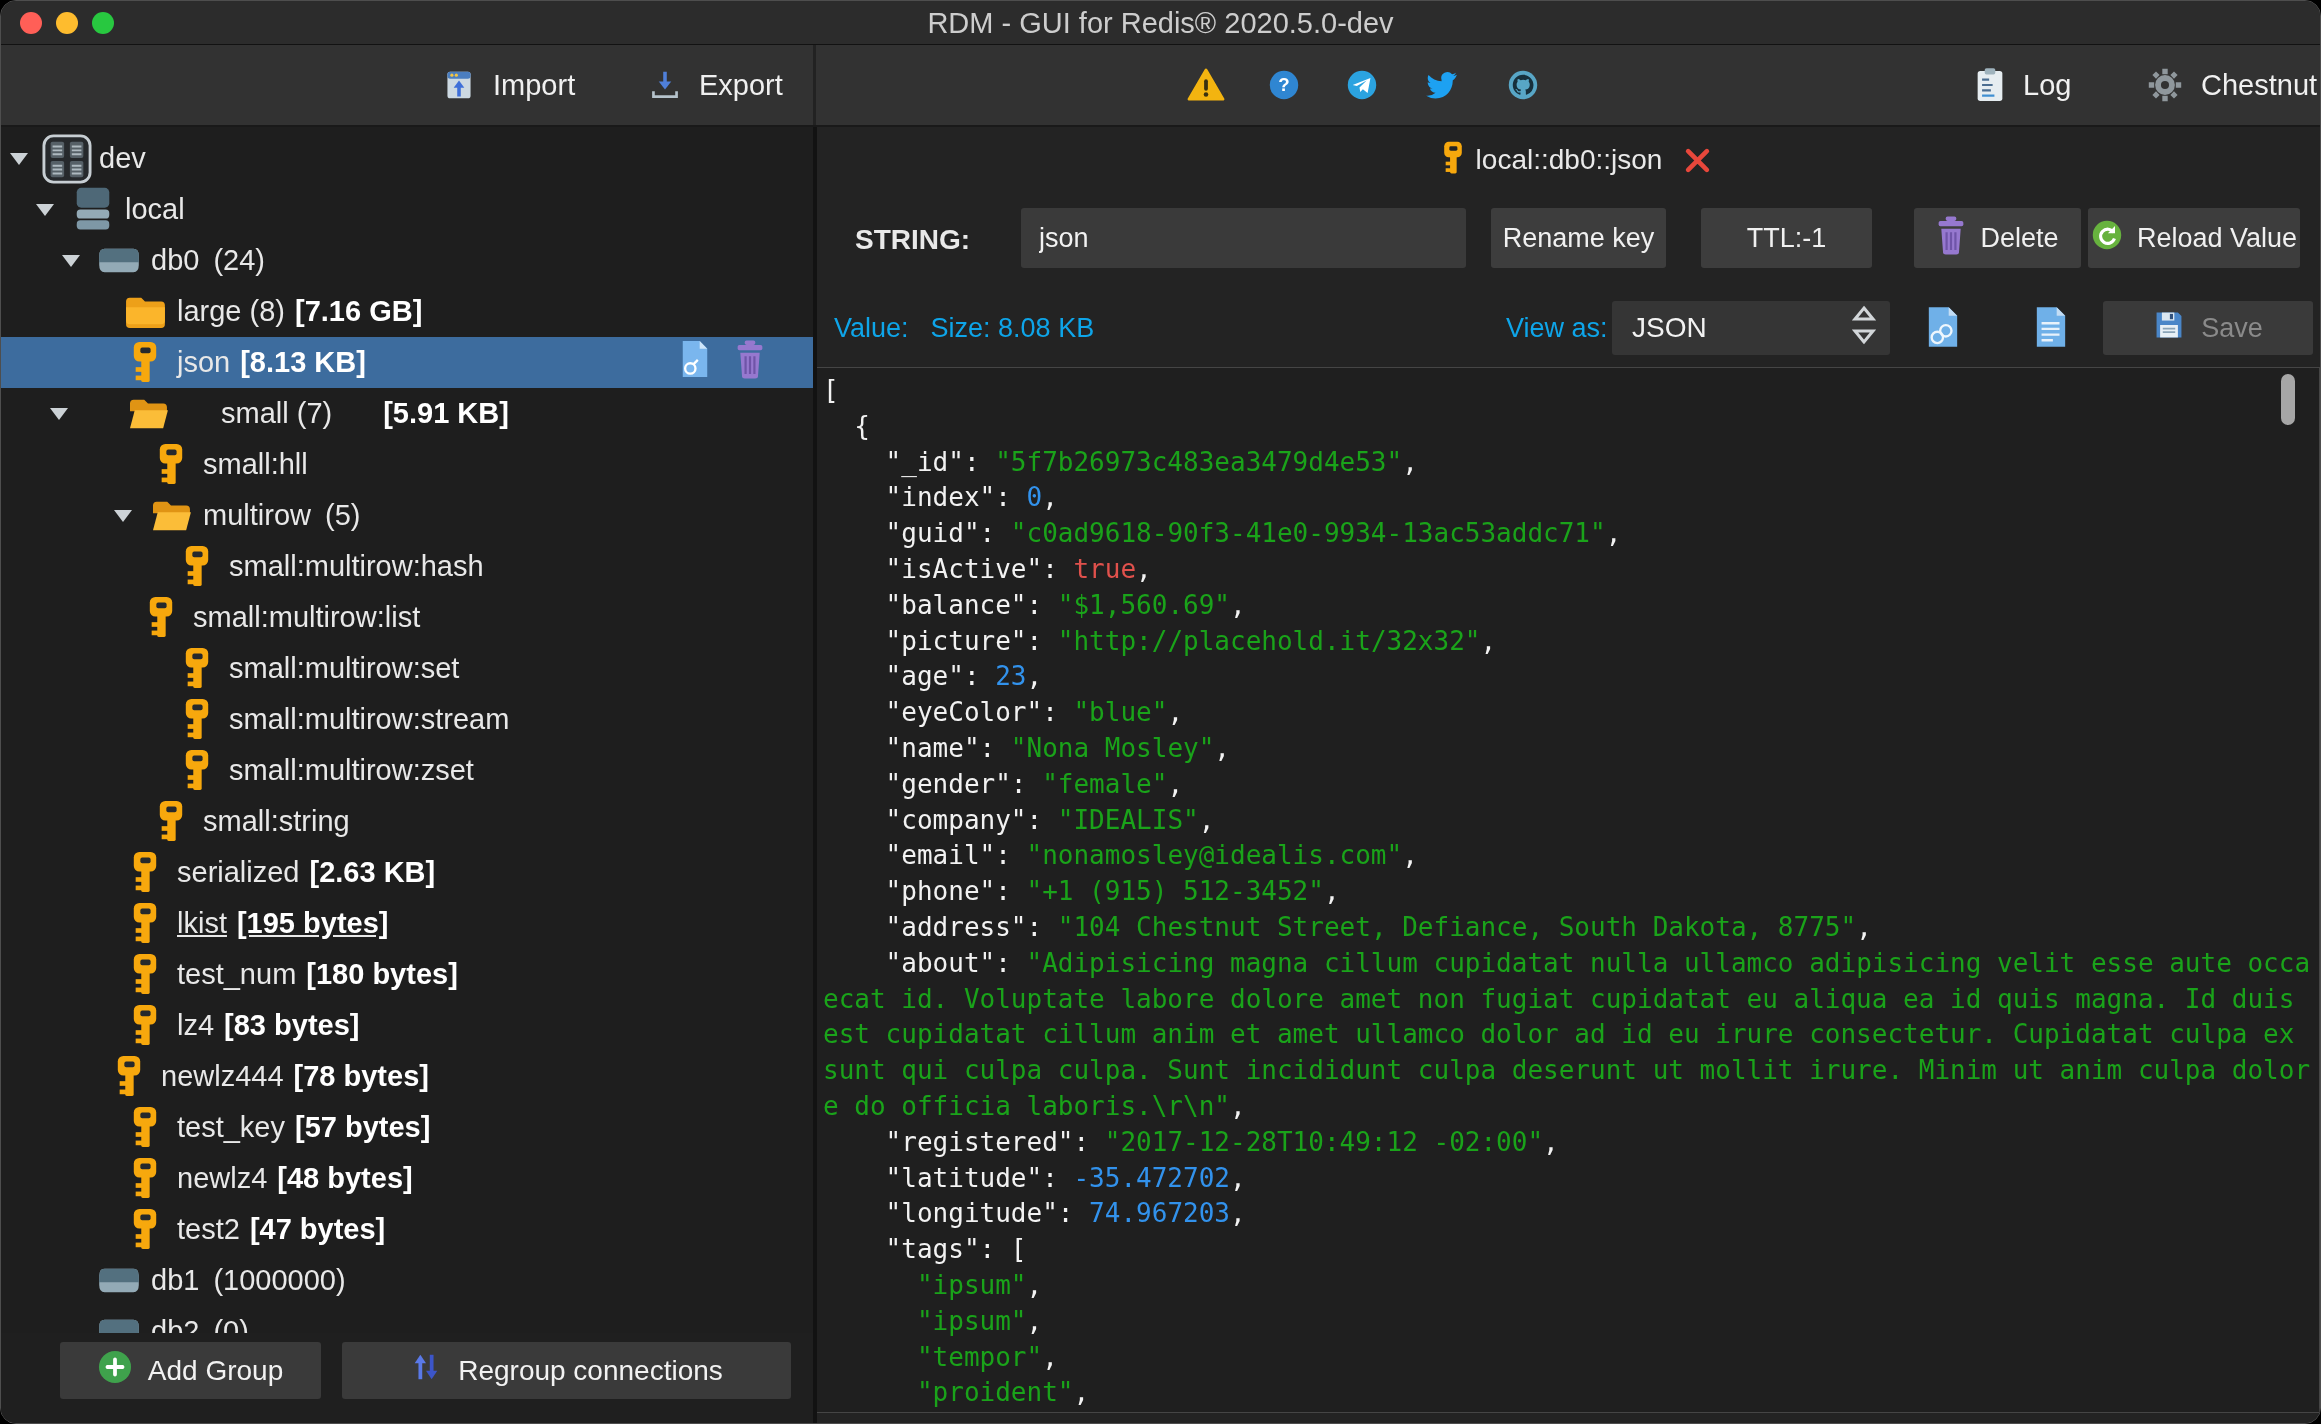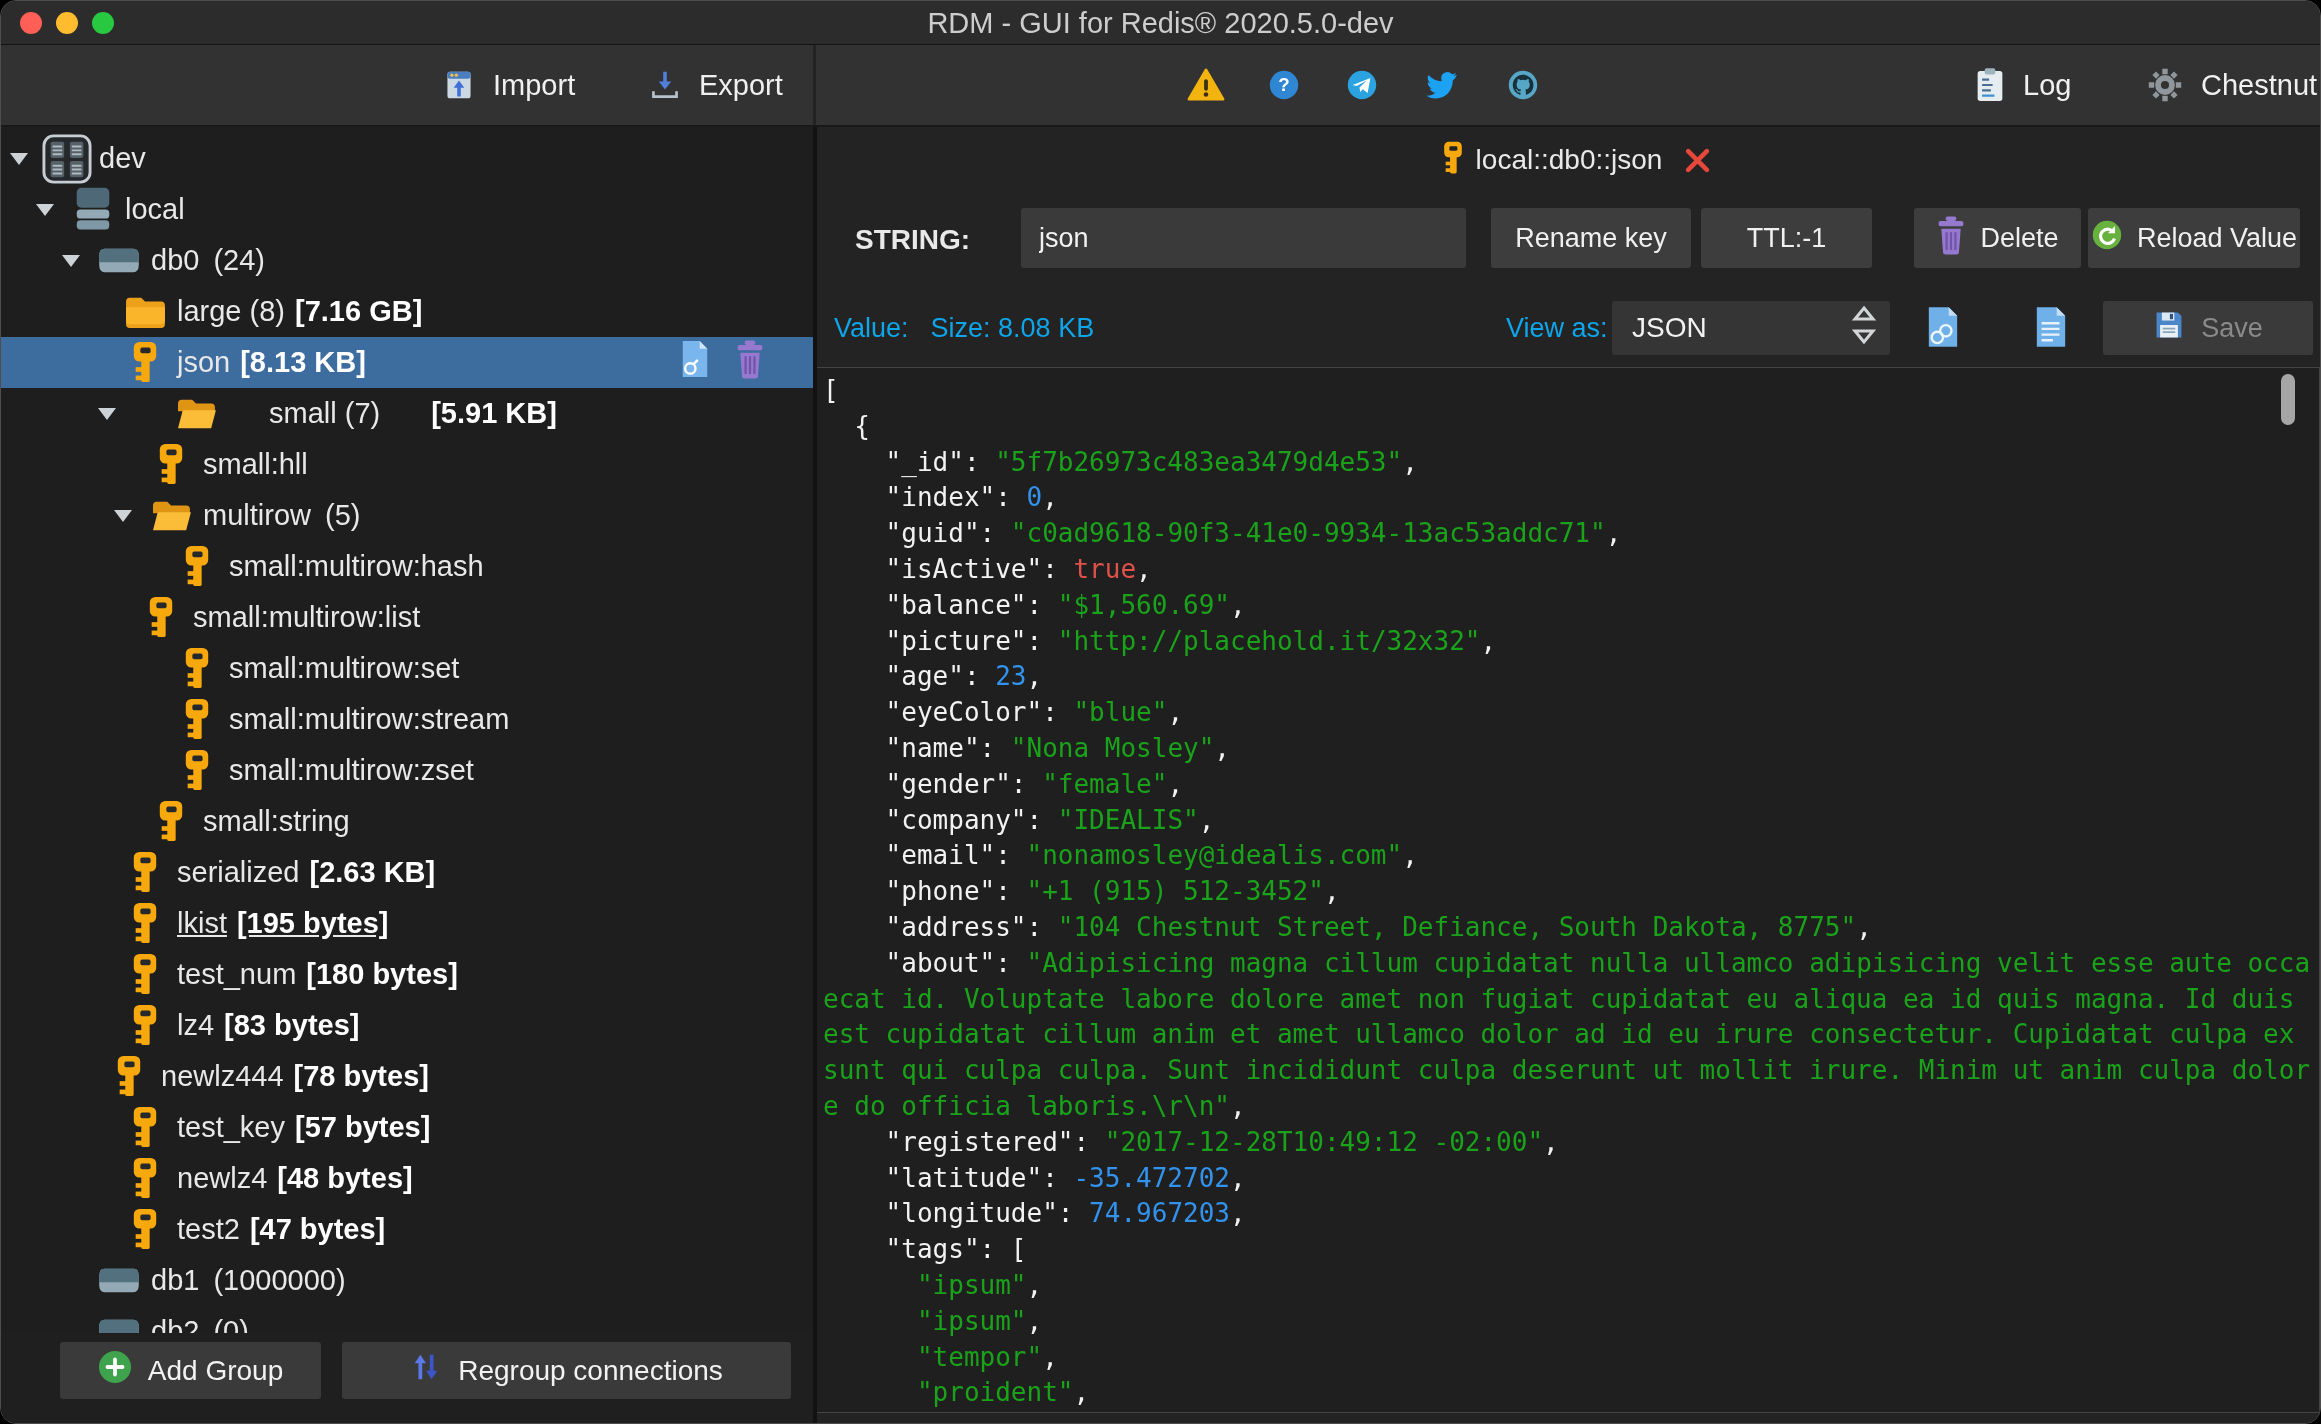--- a/index.html
+++ b/index.html
@@ -47,21 +47,21 @@
           justify-content:center;gap:12px;transform:translateX(8px);}
   .tab-title{font-size:28px;color:#e9e9e9;}
   .tab-close{display:flex;align-items:center;margin-left:10px;}
   .hrow{position:absolute;font-size:27px;color:#e9e9e9;display:flex;align-items:center;}
   .type-label{left:38px;top:70px;height:86px;font-weight:700;font-size:28px;}
   .key-input{position:absolute;left:204px;top:81px;width:445px;height:60px;background:var(--input);
              border:none;border-radius:3px;color:#f2f2f2;font-size:27px;padding:0 18px;
              font-family:"Liberation Sans",sans-serif;}
   .hbtn{position:absolute;top:81px;height:60px;background:var(--btn);border-radius:3px;display:flex;
         align-items:center;justify-content:center;gap:14px;font-size:27px;color:#f0f0f0;cursor:default;}
-  .btn-rename{left:674px;width:200px;}
+  .btn-rename{left:674px;width:175px;}
   .btn-ttl{left:884px;width:171px;}
   .btn-delete{left:1097px;width:167px;}
   .btn-reload{left:1271px;width:212px;}
   .row2-label{position:absolute;top:174px;height:54px;display:flex;align-items:center;font-size:27px;color:#0ea5e9;}
   .lbl-value{left:17px;gap:22px;}
   .lbl-viewas{left:689px;}
   .select{position:absolute;left:795px;top:174px;width:278px;height:54px;background:#353535;border-radius:3px;
           display:flex;align-items:center;font-size:28px;color:#f2f2f2;padding:0 14px 0 20px;cursor:default;}
   .select .sel-text{flex:1;}
   .icon-btn{position:absolute;top:178px;width:56px;height:48px;display:flex;align-items:center;justify-content:center;cursor:default;}
@@ -253,21 +253,21 @@
                 <path d="M15 27l5-5" stroke="#fff" stroke-width="2.5"></path>
               </svg></span>
             <span><svg viewBox="0 0 34 44" width="30" height="40" fill="#9678cf">
                 <rect x="11" y="1" width="12" height="5" rx="2"></rect>
                 <rect x="3" y="6" width="28" height="6" rx="2"></rect>
                 <path d="M6 15h22l-2 27q0 2-3 2H11q-3 0-3-2z"></path>
                 <path d="M12 19v20M17 19v20M22 19v20" stroke="#6f54a8" stroke-width="2.5" fill="none"></path>
               </svg></span>
           </span>
         </div>
-        <div class="tree-row" style="padding-left: 96px; gap: 41px;">
+        <div class="tree-row" style="padding-left: 48px; gap: 41px;">
           <span class="caret">
             <svg width="20" height="14" viewBox="0 0 20 14">
               <path d="M1 1h18l-9 12z" fill="#ccd2d6"></path>
             </svg>
           </span>
           <span class="ticon">
             <svg viewBox="0 0 46 38" width="44" height="36">
               <path d="M4 34V8q0-4 4-4h11l4 4h16q4 0 4 4v4H4z" fill="#e09414"></path>
               <path d="M9 15h35l-5 19H4z" fill="#fbbd38"></path>
             </svg>

